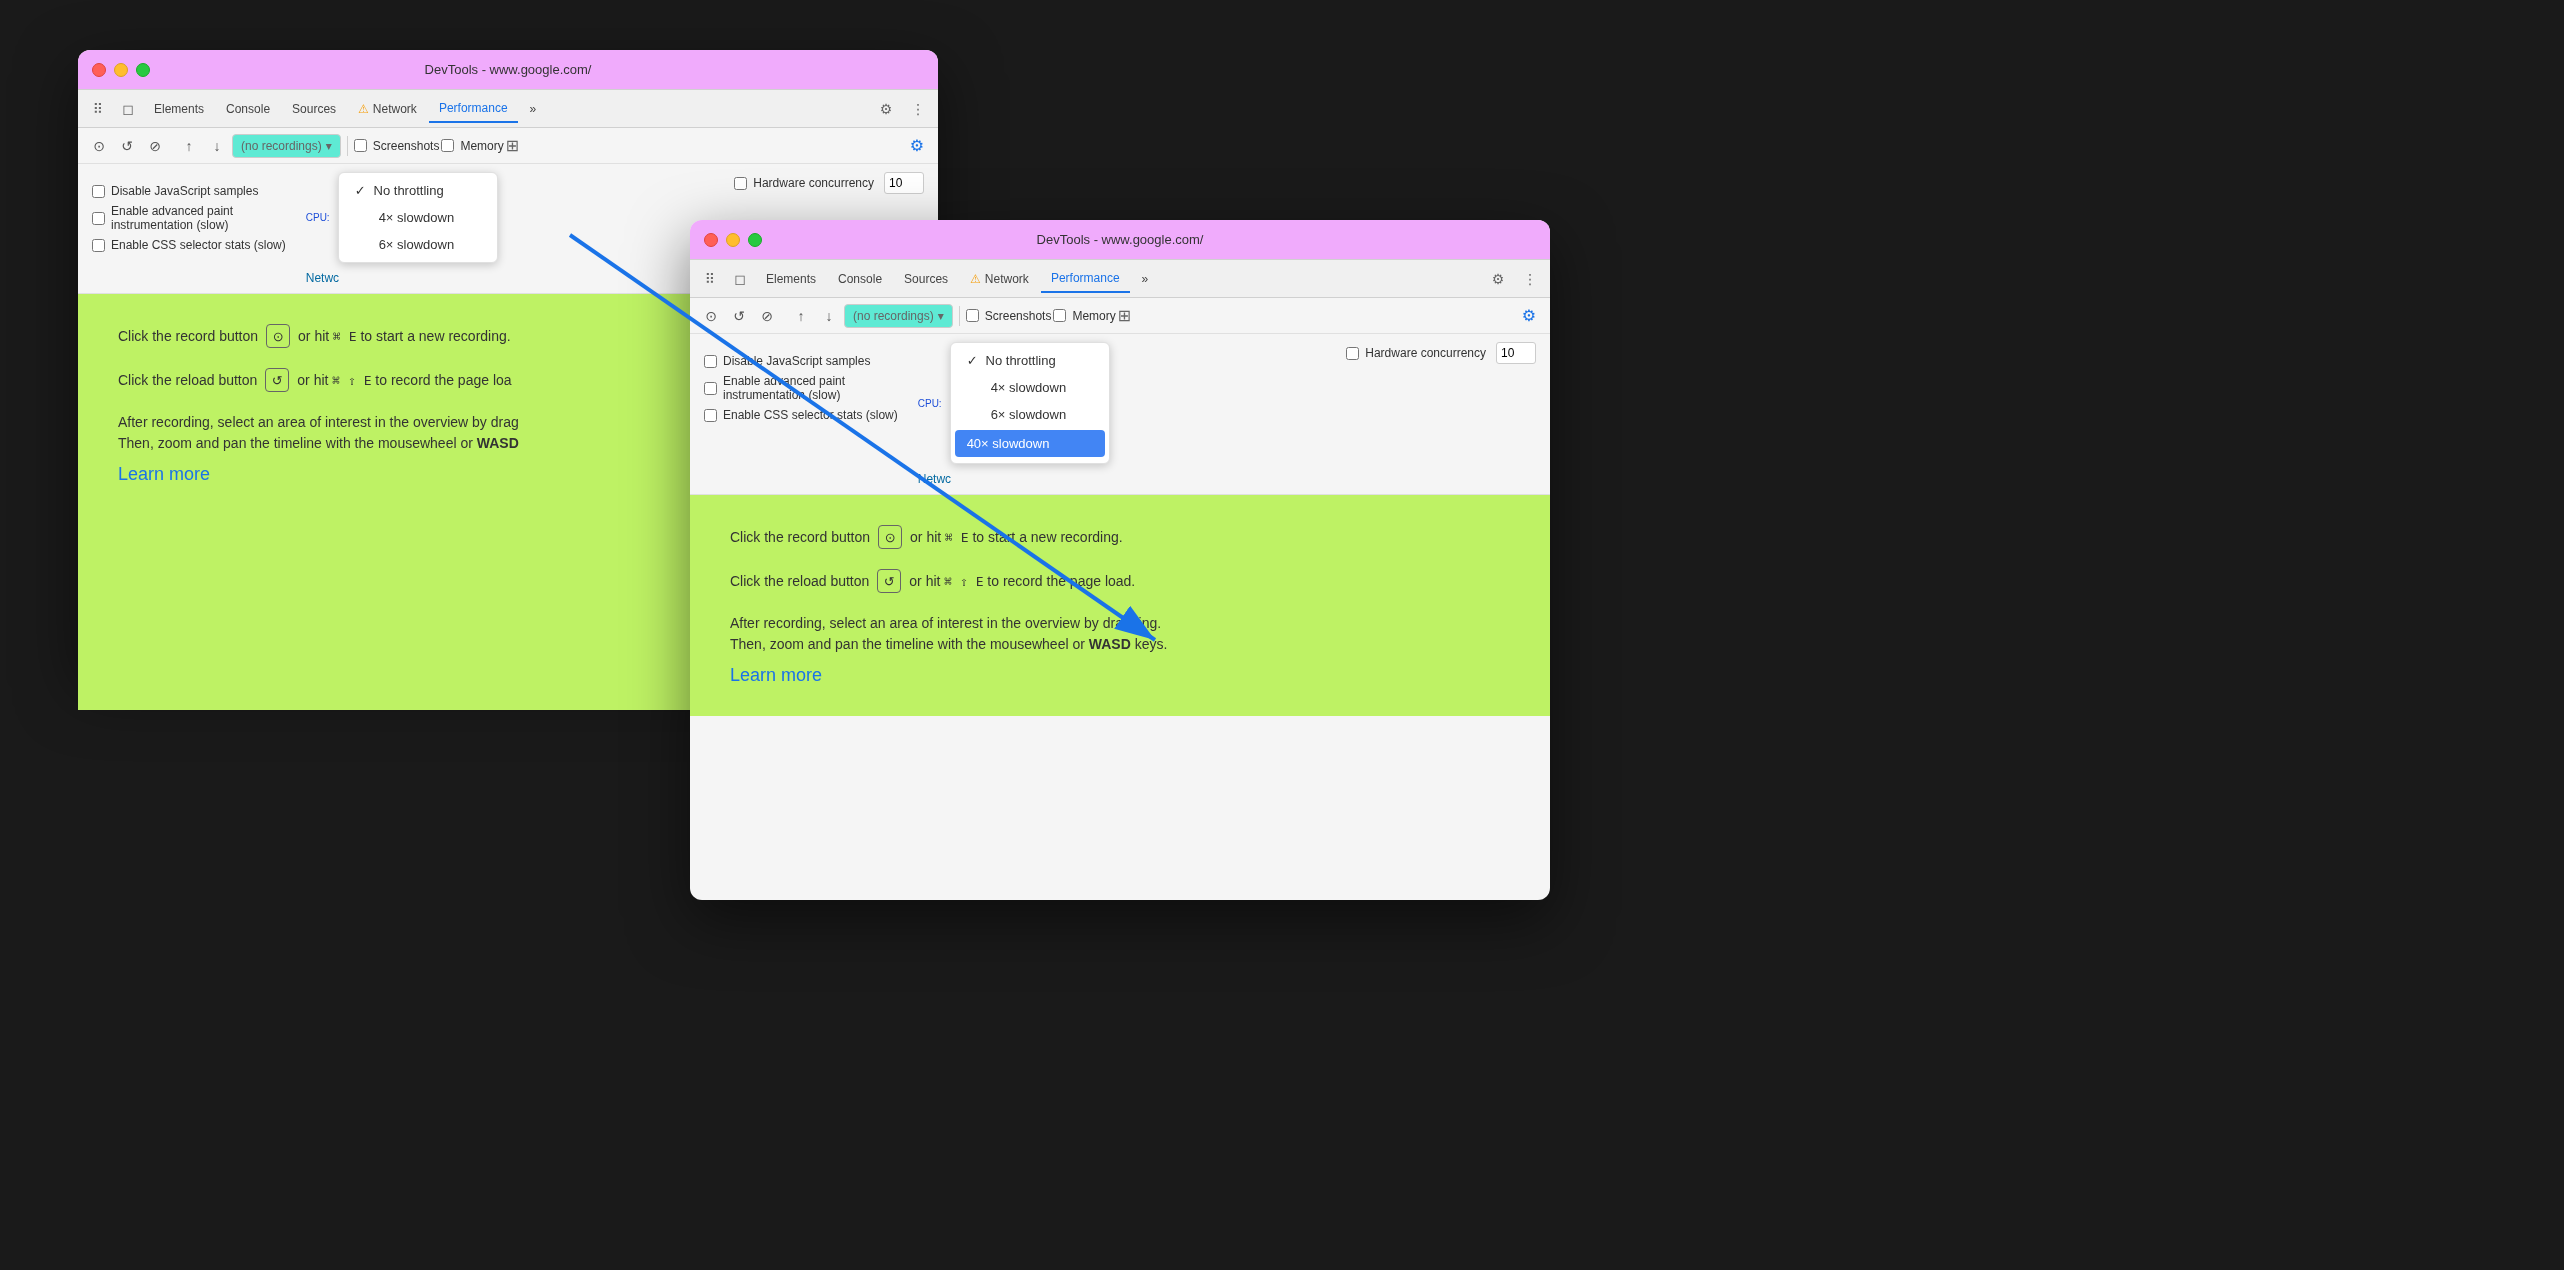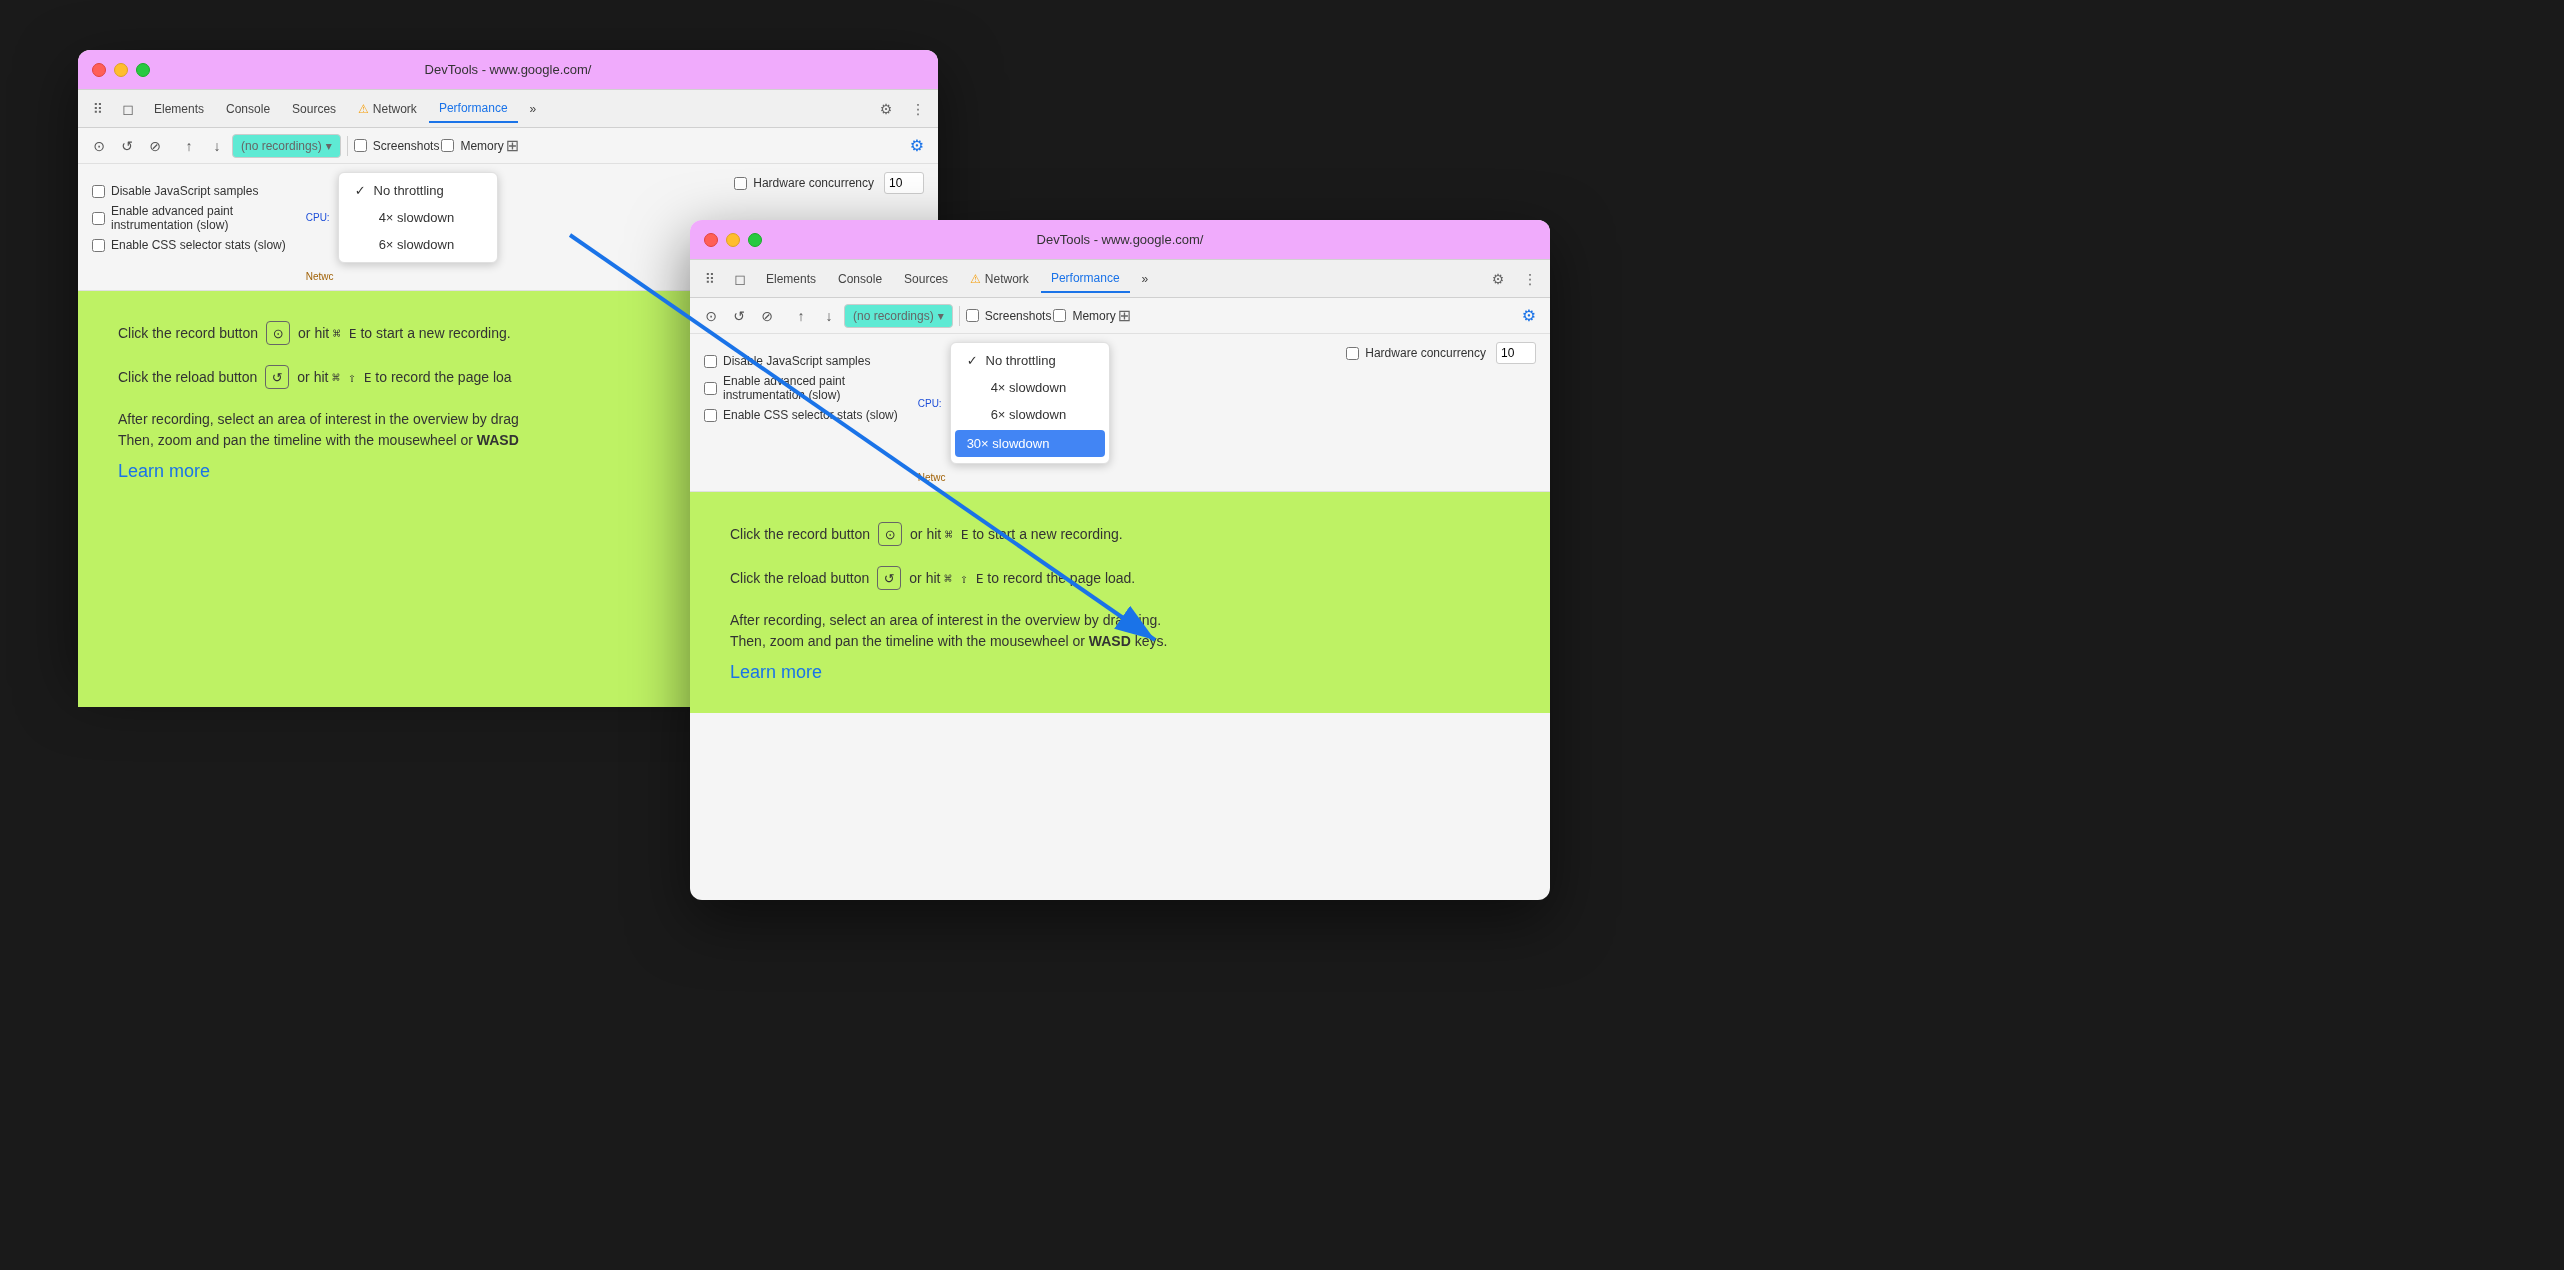--- a/index.html
+++ b/index.html
@@ -307,22 +307,22 @@
     .arrow-overlay {
       position: absolute;
       pointer-events: none;
       z-index: 200;
     }
 
     .network-row {
       display: flex;
       align-items: flex-end;
       gap: 8px;
-      font-size: 10px;
-      color: #a16207;
+      font-size: 12px;
+      color: #0369a1;
     }
 
     .gear-icon-btn {
       width: 26px;
       height: 26px;
       display: flex;
       align-items: center;
       justify-content: center;
       color: #1a73e8;
       font-size: 16px;
@@ -539,21 +539,21 @@
             </div>
             <div class="dropdown-item">
               <span style="width:16px"></span>
               <span>4× slowdown</span>
             </div>
             <div class="dropdown-item">
               <span style="width:16px"></span>
               <span>6× slowdown</span>
             </div>
             <div class="dropdown-item highlighted">
-              <span>30× slowdown</span>
+              <span>40× slowdown</span>
             </div>
           </div>
         </div>
       </div>
       <div class="network-row" style="margin-top:8px;">
         <span>Netwc</span>
       </div>
     </div>
 
     <div style="margin-left:auto; display:flex; align-items:center; gap:10px;">

